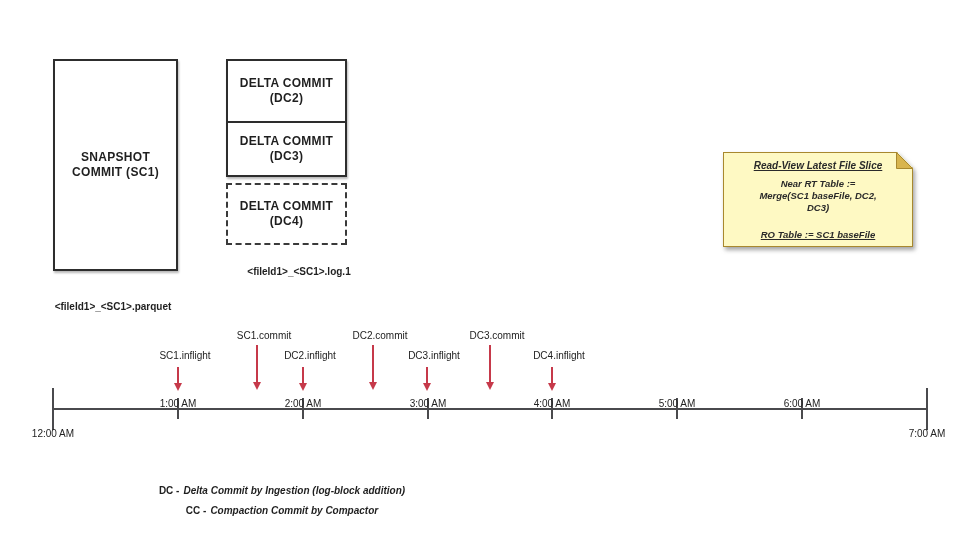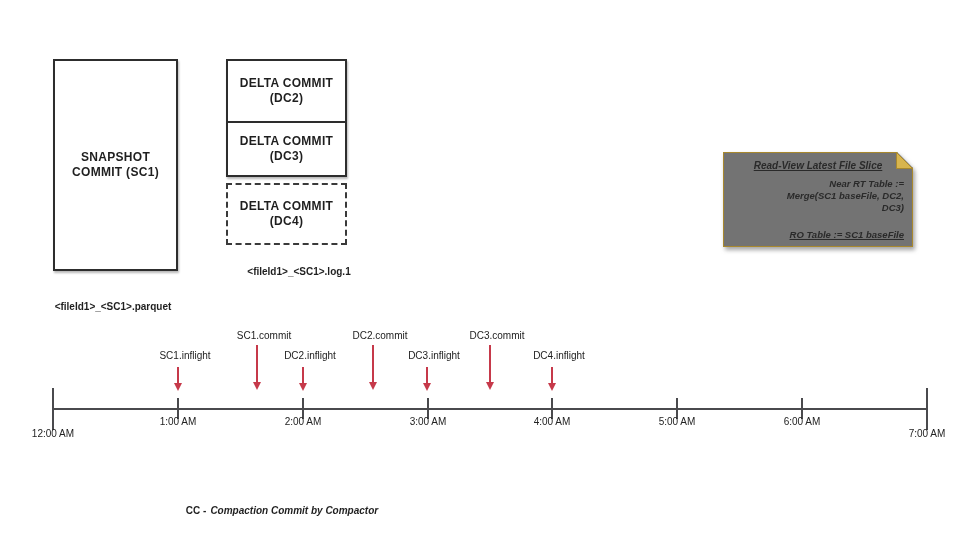--- a/index.html
+++ b/index.html
@@ -67,21 +67,21 @@
   #log-label    { left: 299px; top: 266px; }
 
   
   #sticky-note {
     position: absolute;
     left: 723px; top: 152px; width: 190px; height: 95px;
     filter: drop-shadow(2px 3px 2px rgba(90,90,90,0.55));
   }
   #sticky-note .note-body {
     position: absolute; inset: 0;
-    background: #737373;
+    background: #fef9c3;
     border: 1.5px solid #a8882e;
     box-sizing: border-box;
     clip-path: polygon(0 0, calc(100% - 16px) 0, 100% 16px, 100% 100%, 0 100%);
     text-align: center;
     padding: 7px 8px 0 8px;
   }
   #sticky-note .note-fold {
     position: absolute; top: 0; right: 0;
   }
   .note-title {
@@ -93,21 +93,20 @@
     margin: 0 0 7px 0;
   }
   .note-para {
     font-size: 9.5px;
     font-weight: 700;
     font-style: italic;
     color: #2a2a2a;
     line-height: 1.25;
     white-space: pre-line;
     margin: 0;
-    text-align: right;
   }
   .note-para.second { margin-top: 15px; text-decoration: underline; }
 
   
   #axis-line {
     position: absolute;
     left: 53px; top: 408px; width: 874px; height: 2px;
     background: #4a4a4d;
   }
   .tick { position: absolute; top: 0; width: 0; }
@@ -118,21 +117,21 @@
     background: #4a4a4d;
     top: 398px; height: 21px;
   }
   .tick.major .tick-line { top: 388px; height: 42px; }
   .tick .tick-label {
     position: absolute;
     transform: translateX(-50%);
     white-space: nowrap;
     font-size: 10px;
     color: #222222;
-    top: 416px;
+    top: 398px;
   }
   .tick.major .tick-label { top: 428px; }
 
   
   .event { position: absolute; top: 0; width: 0; }
   .event .evt-label {
     position: absolute;
     left: 7px;
     transform: translateX(-50%);
     white-space: nowrap;
@@ -295,17 +294,20 @@
       </div>
   </div>
   <div class="event inflight" style="left:552px">
     <div class="evt-label">DC4.inflight</div>
     <div class="arrow">
         <div class="shaft"></div>
         <div class="head"></div>
       </div>
   </div>
 
+  <div id="legend-line-1" class="legend-line">
+    <span class="lg-prefix">DC -</span><span class="lg-text">Delta Commit by Ingestion (log-block addition)</span>
+  </div>
   <div id="legend-line-2" class="legend-line">
     <span class="lg-prefix">CC -</span><span class="lg-text">Compaction Commit by Compactor</span>
   </div>
 
 </div>
 
 </body></html>

